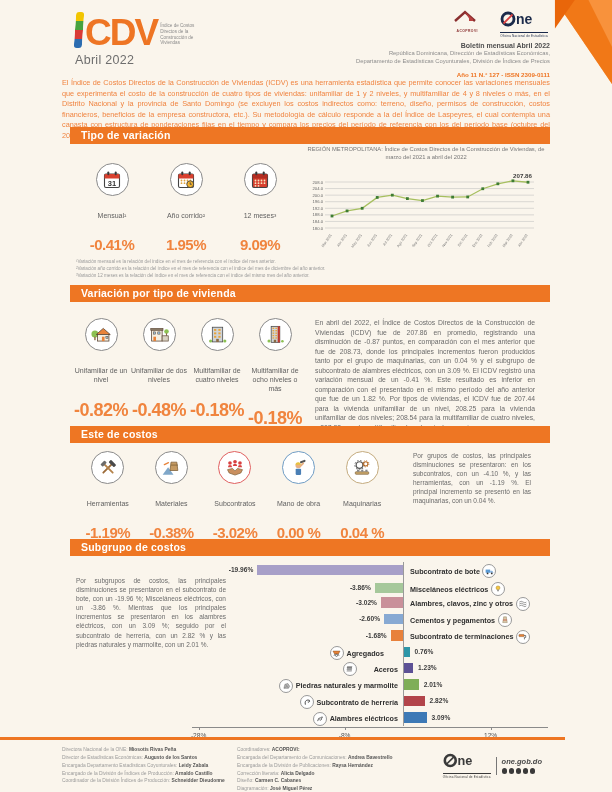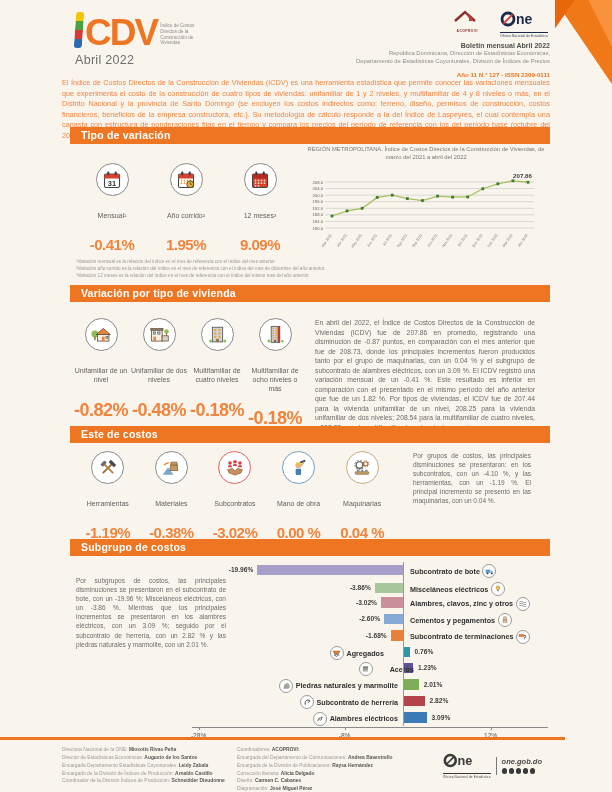--- a/index.html
+++ b/index.html
@@ -495,21 +495,21 @@
               <circle cx="7" cy="9.6" r="1.7" fill="none" stroke="#333" stroke-width="1"></circle>
               <path d="M3 10.5 L4.6 7.5 M11 10.5 L9.4 7.5" stroke="#333" stroke-width="0.9"></path>
             </svg>
           </span>
           <span>Agregados</span>
         </div>
       </div>
       <div class="sg-row" style="top: 98.4px;">
         <div class="sg-bar" style="background: rgb(93, 81, 149); width: 8.979px; left: 214px;"></div>
         <div class="sg-val" style="left: 227.979px;">1.23%</div>
-        <div class="sg-cat" style="right: 146px; gap: 17px;">
+        <div class="sg-cat" style="right: 162px; gap: 17px;">
           <span class="bicon">
             <svg width="9" height="8" viewBox="0 0 14 12">
               <g transform="skewX(-18)">
                 <rect x="4" y="2" width="8" height="2" fill="#555"></rect>
                 <rect x="4.8" y="5" width="8" height="2" fill="#7a7a7a"></rect>
                 <rect x="5.6" y="8" width="8" height="2" fill="#9c9c9c"></rect>
               </g>
             </svg>
           </span>
           <span>Aceros</span>

